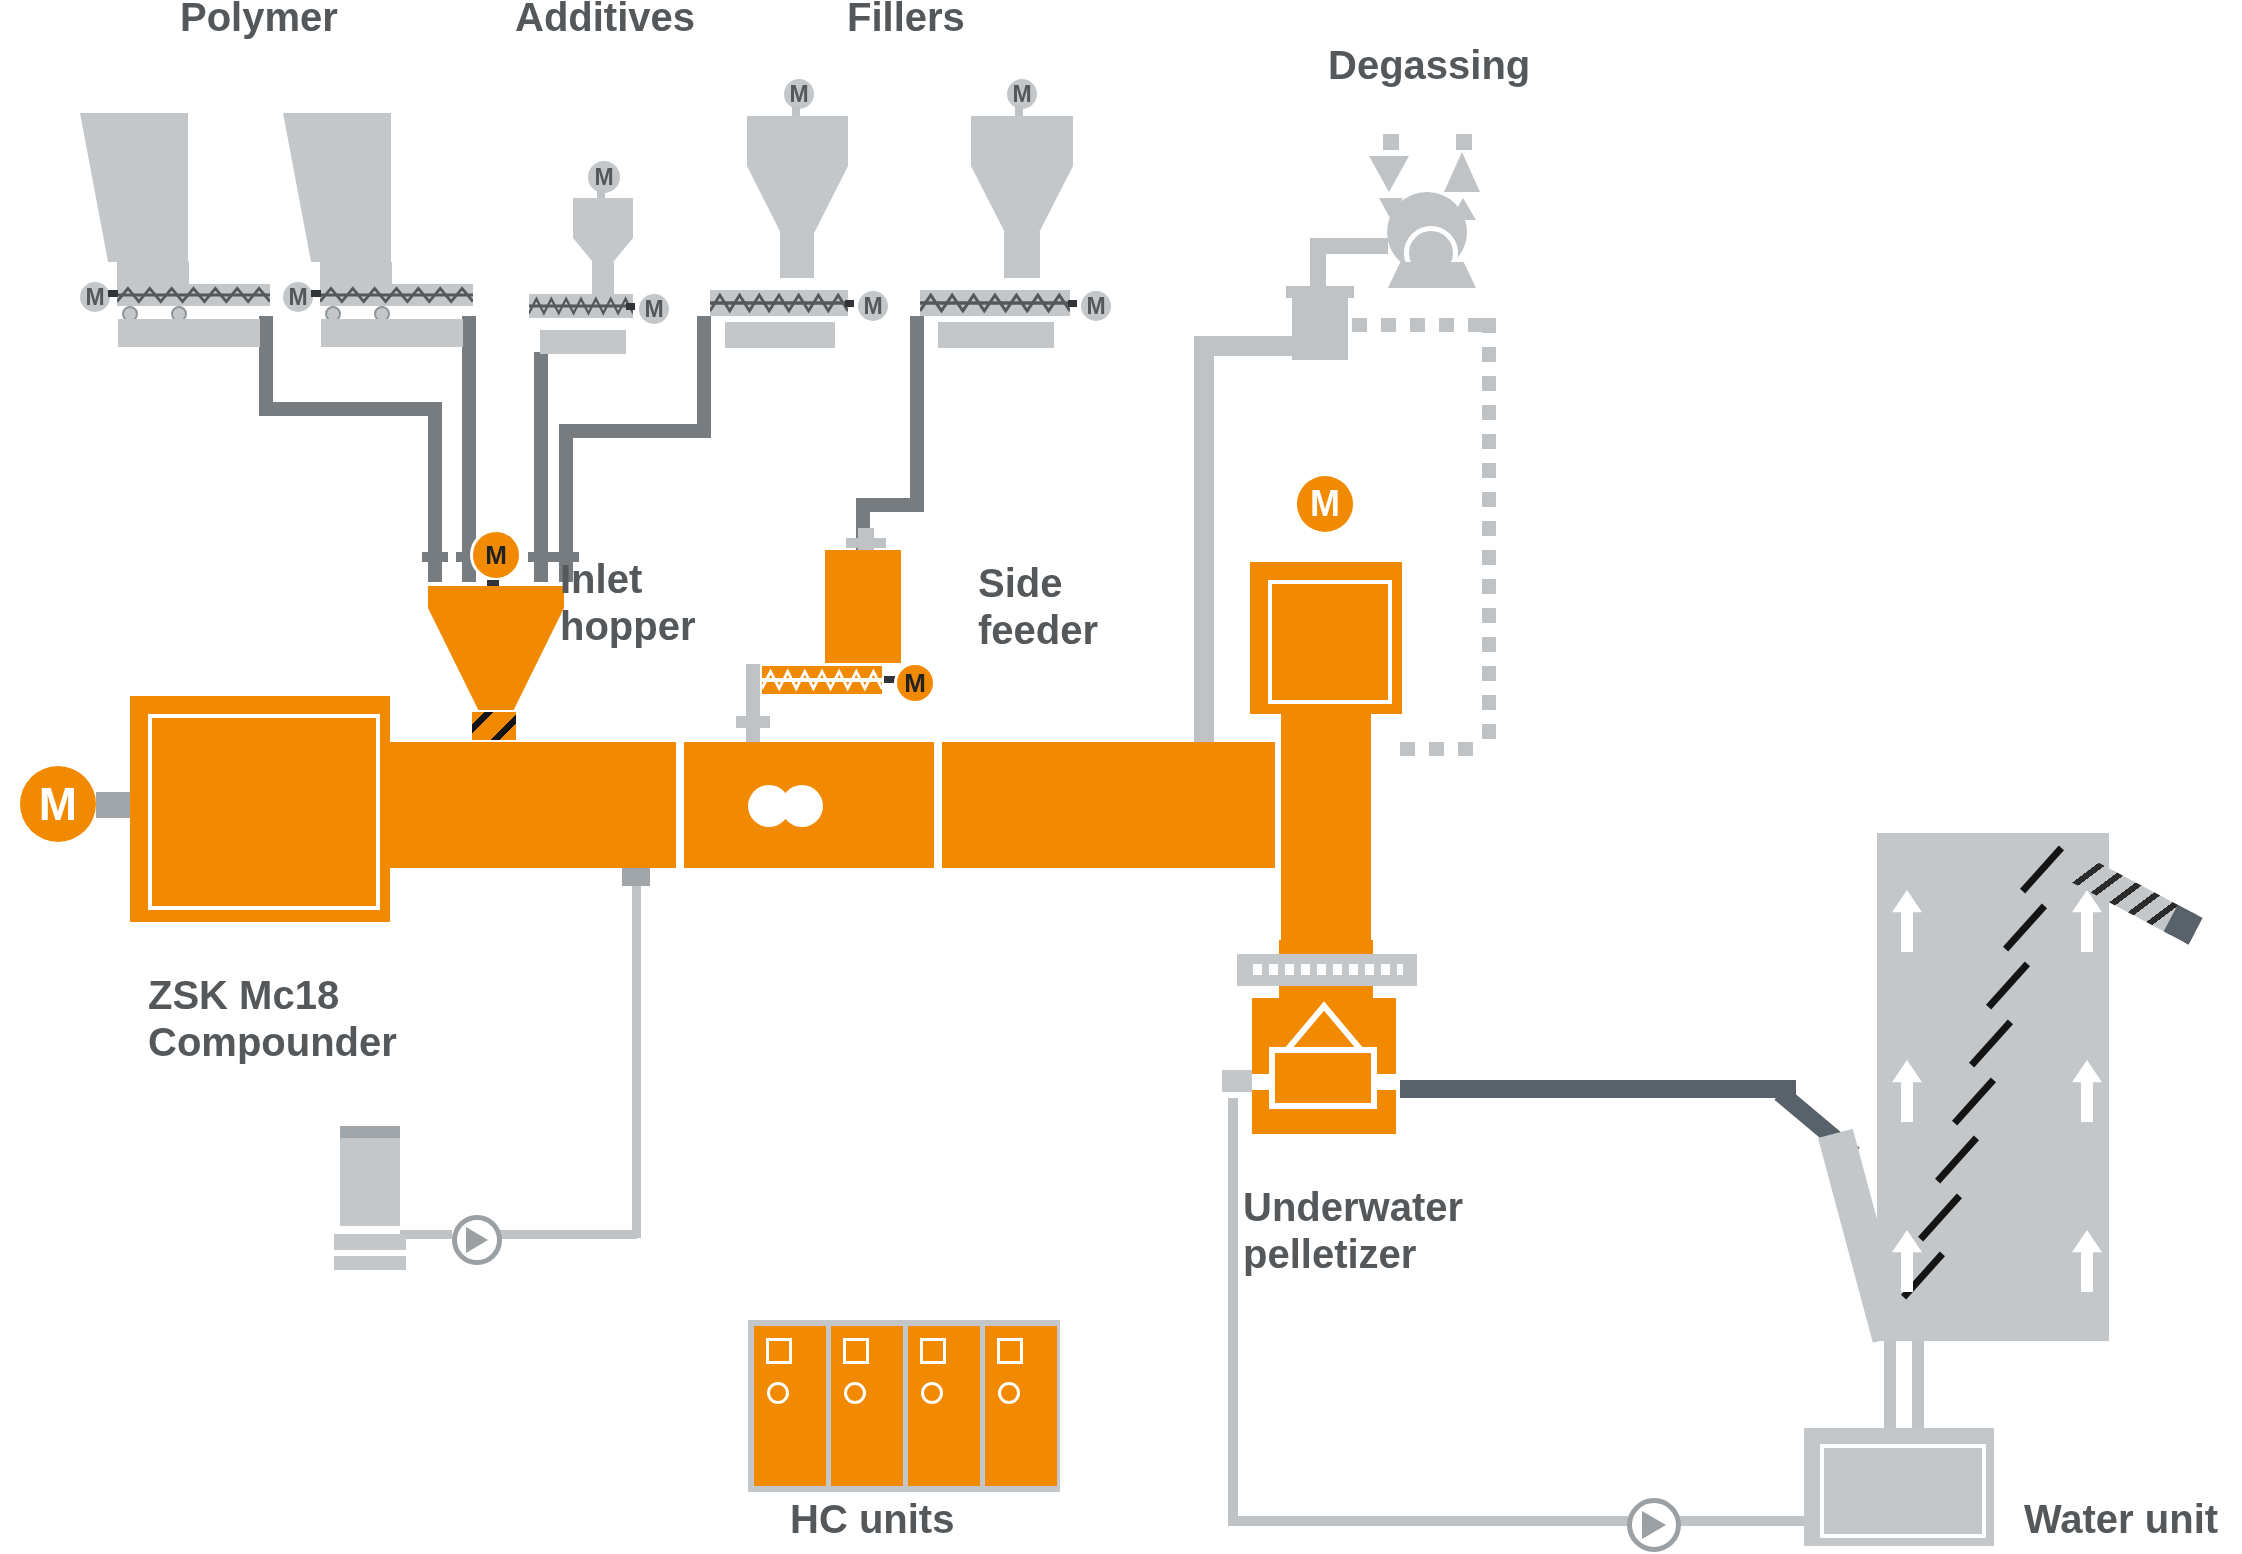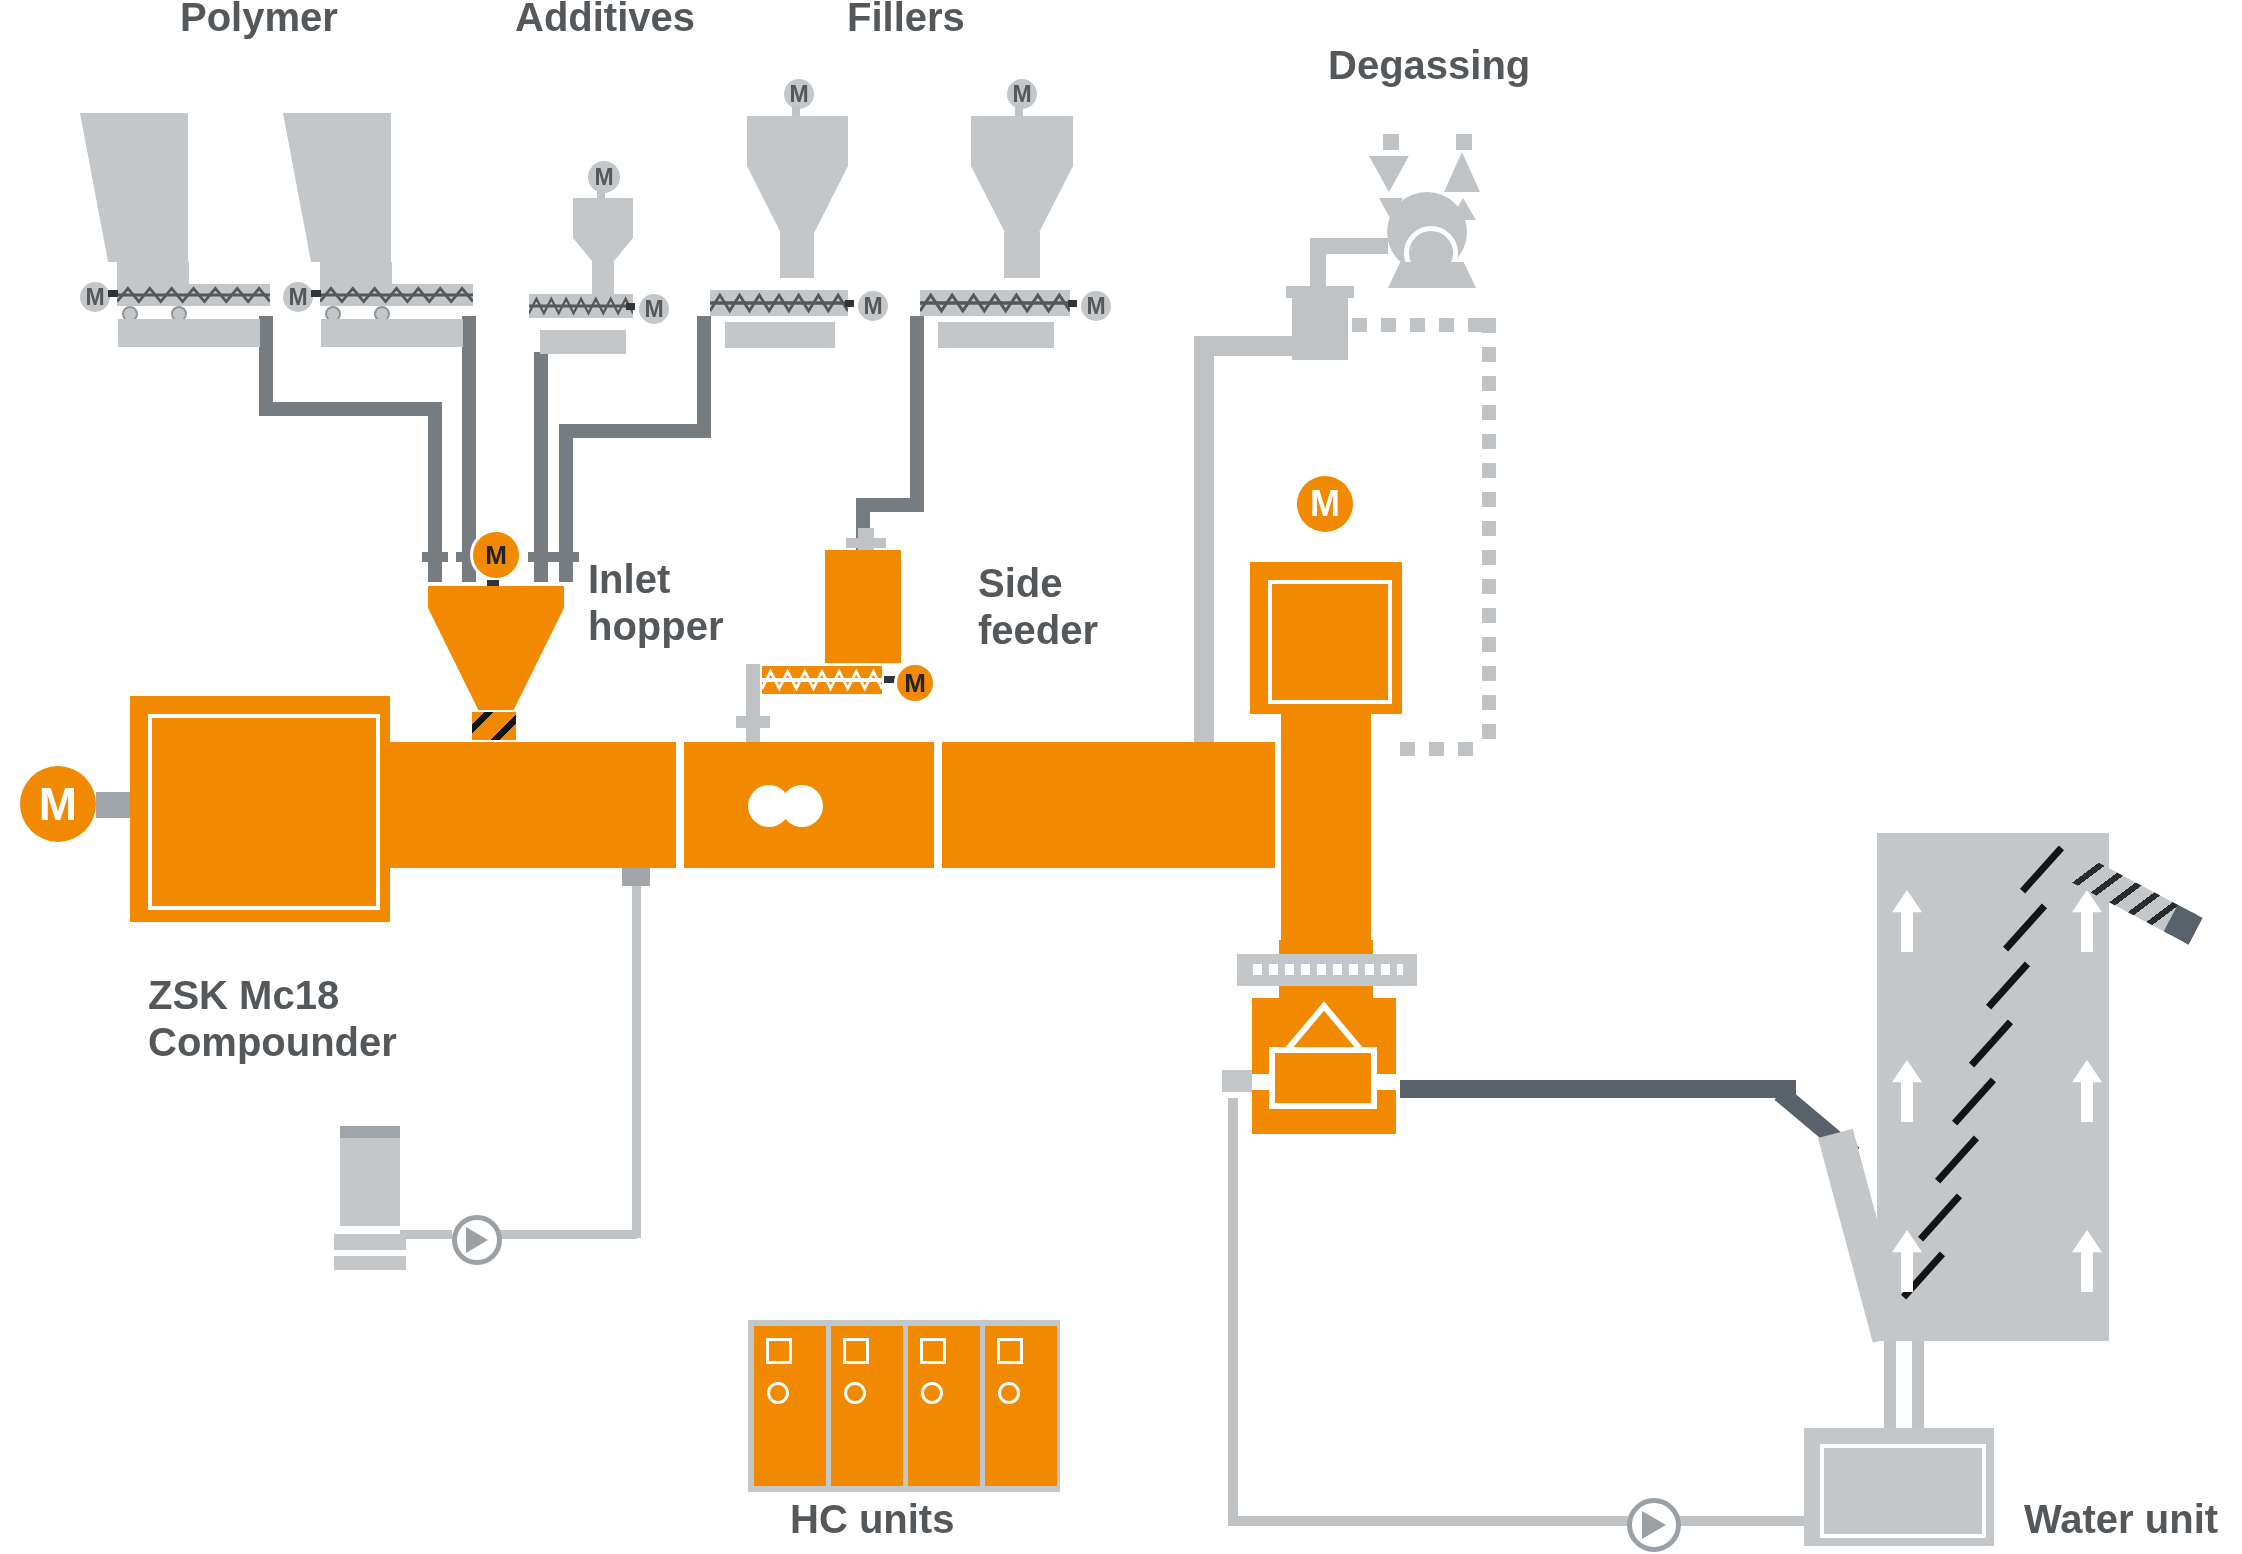--- a/index.html
+++ b/index.html
@@ -269,28 +269,32 @@
   </div>
   <div class="abs o" style="left:985px;top:1326px;width:72px;height:160px">
     <div class="abs" style="left:12px;top:12px;width:20px;height:20px;border:3px solid #fff"></div>
     <div class="abs" style="left:13px;top:56px;width:16px;height:16px;border:3px solid #fff;border-radius:50%"></div>
   </div>
 
   <div class="abs lbl" style="left:180px;top:-6px">Polymer</div>
   <div class="abs lbl" style="left:515px;top:-6px">Additives</div>
   <div class="abs lbl" style="left:847px;top:-6px">Fillers</div>
   <div class="abs lbl" style="left:1328px;top:42px">Degassing</div>
-  <div class="abs lbl" style="left:588px;top:556px">
+  <div class="abs lbl" style="left:560px;top:556px">
     <div>Inlet</div>
     <div>hopper</div>
   </div>
   <div class="abs lbl" style="left:978px;top:560px">
     <div>Side</div>
     <div>feeder</div>
   </div>
   <div class="abs lbl" style="left:148px;top:972px">
     <div>ZSK Mc18</div>
     <div>Compounder</div>
   </div>
+  <div class="abs lbl" style="left:1243px;top:1184px">
+    <div>Underwater</div>
+    <div>pelletizer</div>
+  </div>
   <div class="abs lbl" style="left:790px;top:1496px">HC units</div>
   <div class="abs lbl" style="left:2024px;top:1496px">Water unit</div>
 
 </div>
 
 </body></html>

